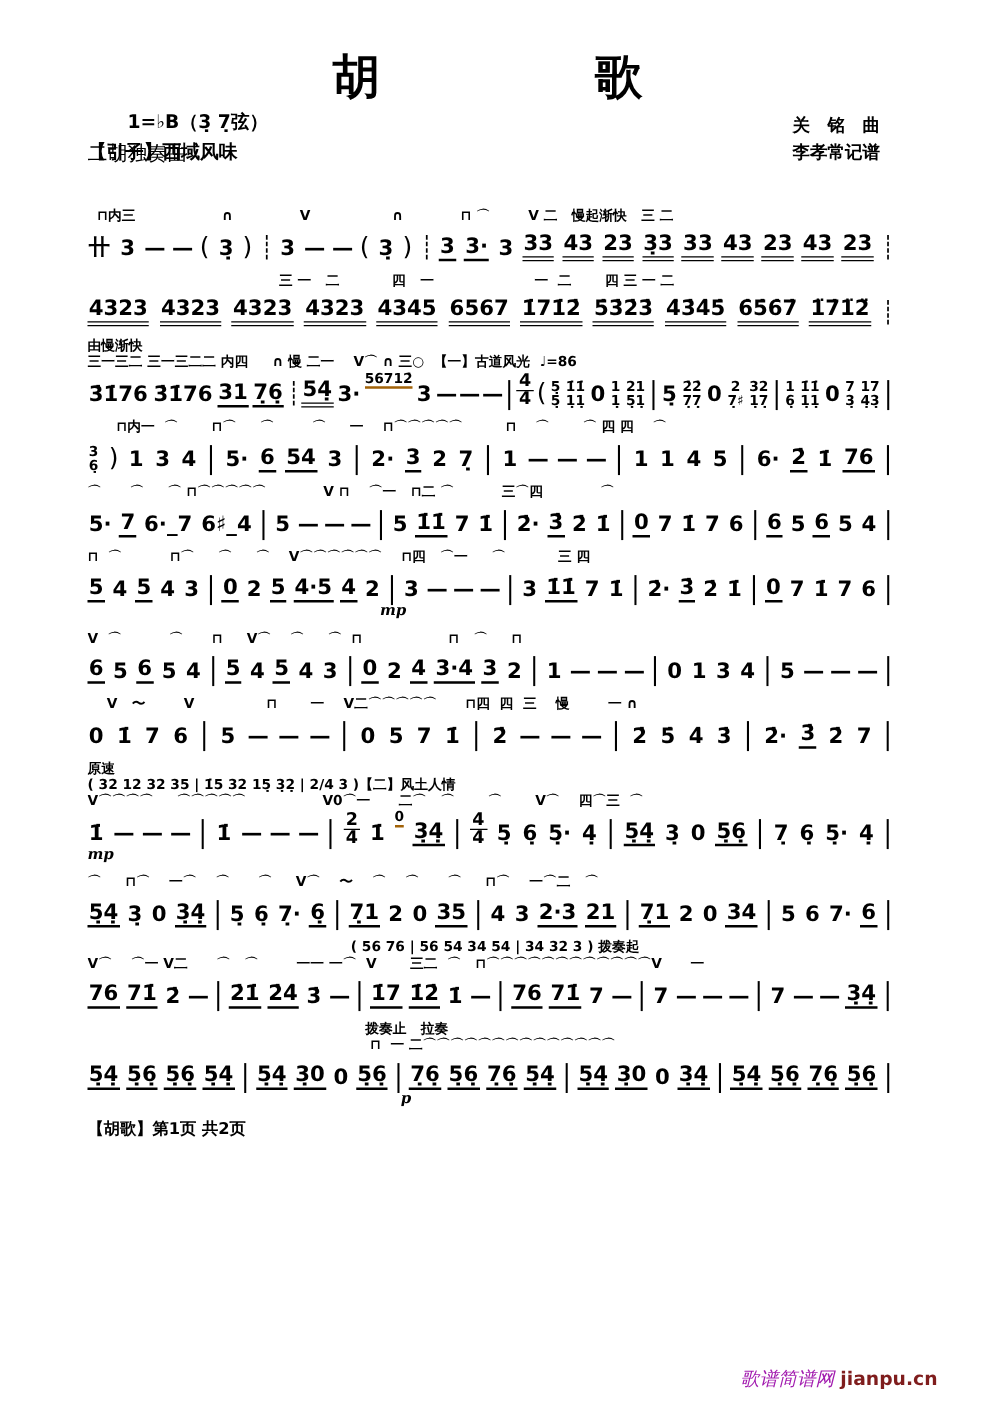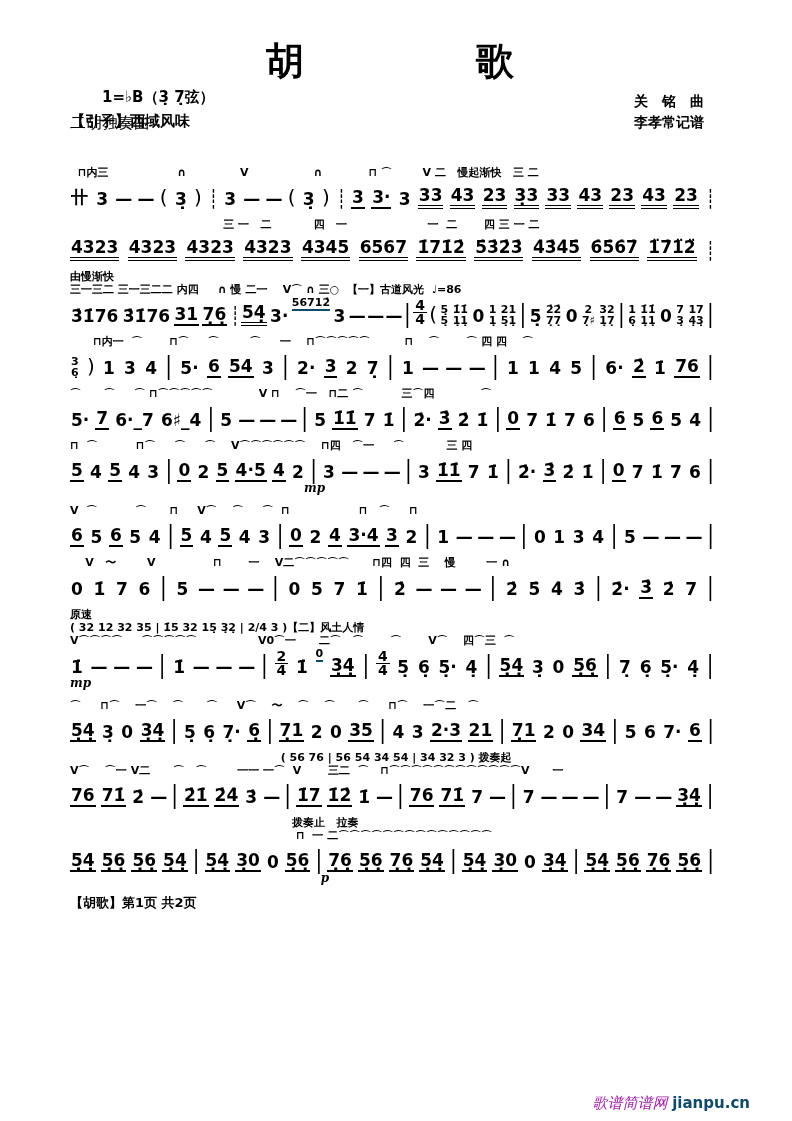--- a/index.html
+++ b/index.html
@@ -20,21 +20,21 @@
   .marks{ white-space:pre; font-size:11px; font-weight:bold; line-height:13px; height:13px; overflow:hidden;}
   .below{ white-space:pre; font-size:12px; font-weight:bold; font-style:italic; line-height:13px; height:13px; overflow:hidden; font-family:"DejaVu Serif","Liberation Serif",serif;}
   .notes{ display:flex; align-items:flex-end; justify-content:space-between; font-size:17px; font-weight:bold; min-height:30px; }
   .notes span{ white-space:nowrap; }
   .tk{ padding:0 1px; }
   .u1{ border-bottom:2px solid #000; }
   .u2{ border-bottom:4px double #000; }
   .bar{ font-size:20px; font-weight:normal; transform:scaleY(1.2); }
   .dashedbar{ font-size:18px; font-weight:normal; letter-spacing:-2px; }
   .dash{ font-weight:bold; letter-spacing:-1px;}
-  .grace{ font-size:11px; align-self:flex-start; border-bottom:2px solid #0c4a6e;}
+  .grace{ font-size:11px; align-self:flex-start; border-bottom:2px solid #a16207;}
   .chord{ display:inline-flex; flex-direction:column; align-items:center; line-height:11px; font-size:11px; padding:0 1px;}
   .tsig{ display:inline-flex; flex-direction:column; align-items:center; line-height:13px; font-size:14px;}
   .tsig .tsn{ border-bottom:1.5px solid #000; padding:0 2px;}
   .paren{ font-size:20px; font-weight:normal;}
   
   #footer{ font-size:13px; font-weight:bold; margin-top:2px;}
   #watermark{ position:absolute; right:26px; bottom:8px; font-size:15px; }
   #wm-site{ color:#a21caf;font-style:italic; }
   #wm-url{ font-weight:bold; }
 </style>
@@ -516,16 +516,16 @@
           <span class="tk u1">5̣6̣</span>
           <span class="bar">|</span>
         </div>
         <div class="below">                                                            p</div>
       </div>
     </div>
 
   <div id="footer">【胡歌】第1页  共2页</div>
 
   <div id="watermark">
-    <span id="wm-site">歌谱简谱网 </span><span id="wm-url" style="color: #0c4a6e;">jianpu.cn</span>
+    <span id="wm-site">歌谱简谱网 </span><span id="wm-url" style="color: #7f1d1d;">jianpu.cn</span>
   </div>
 
 </div>
 
 </body></html>

